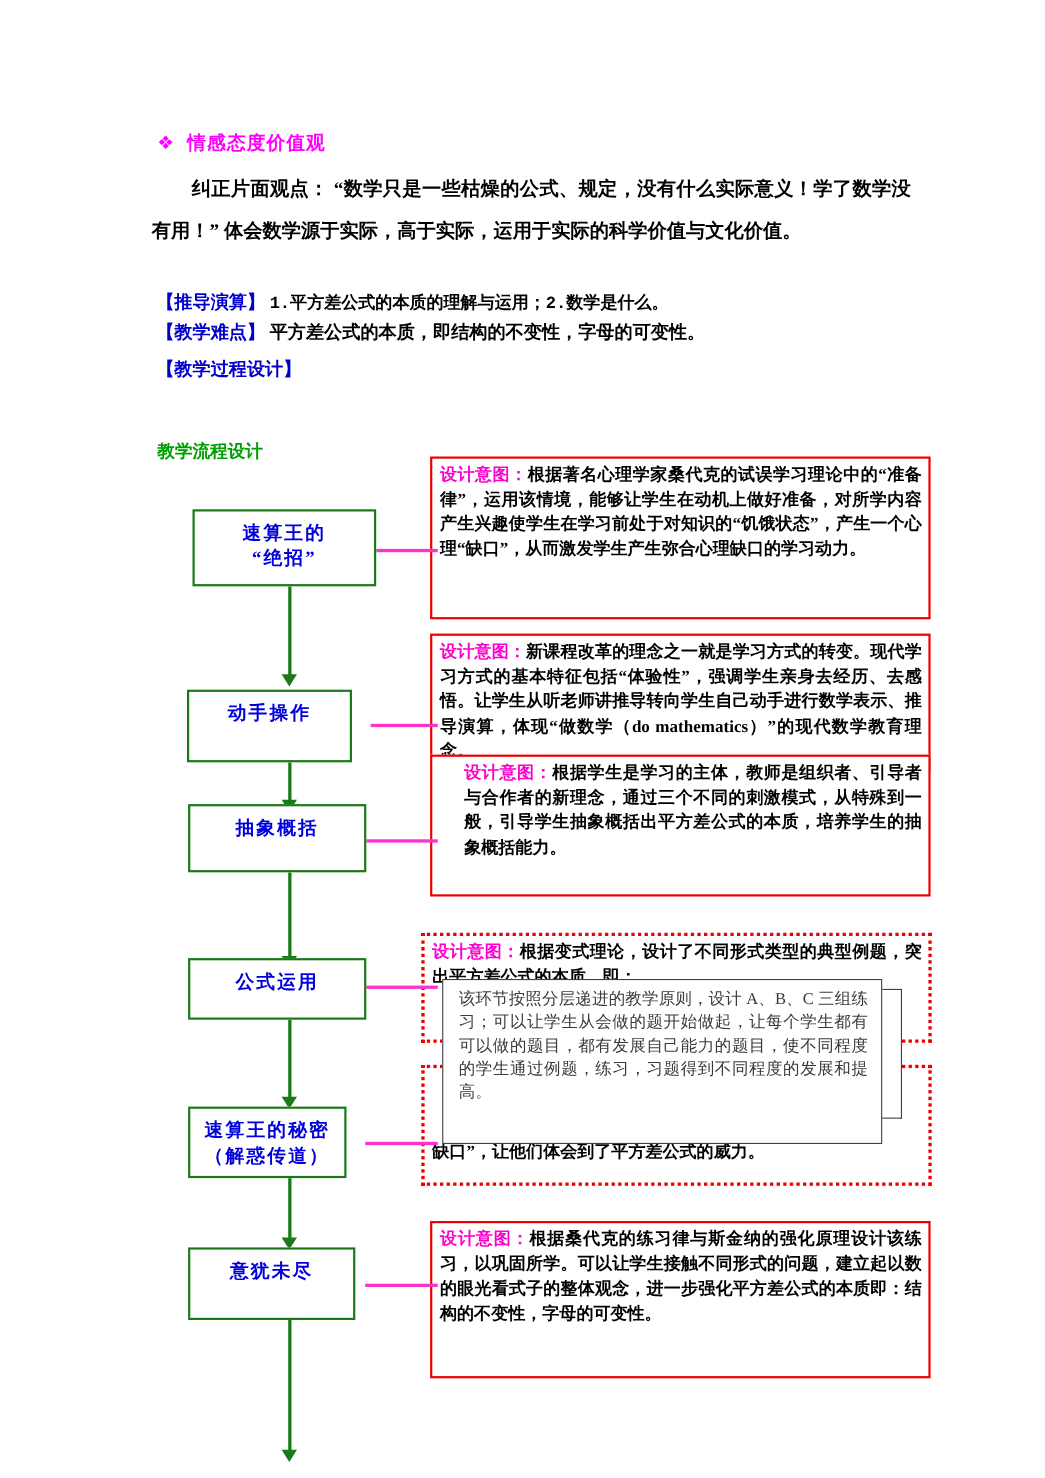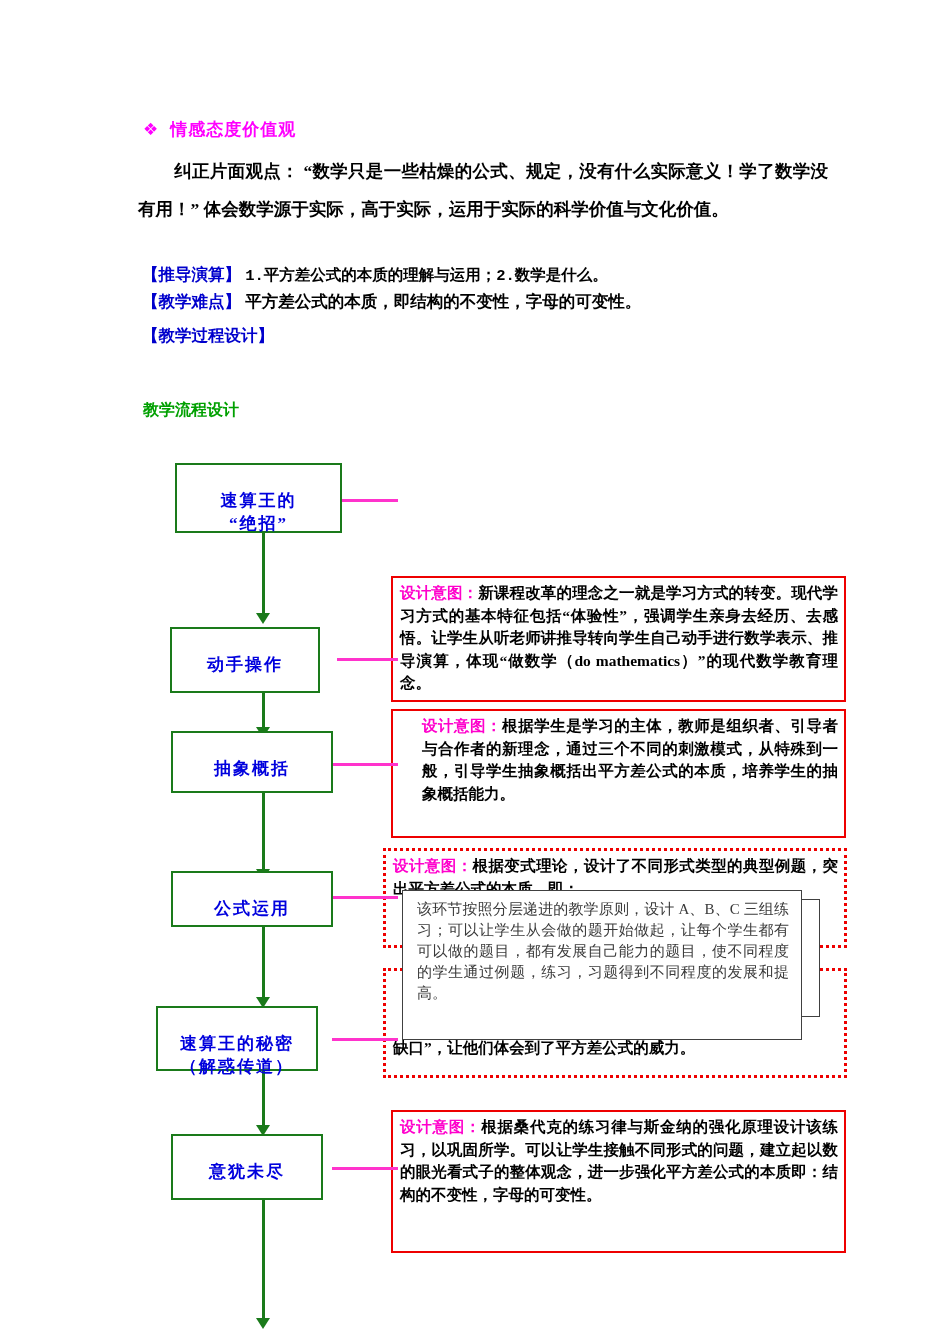--- a/index.html
+++ b/index.html
@@ -107,21 +107,21 @@
     text-align: center;
     z-index: 5;
   }
   .green-box .gb-text {
     display: block;
     color: #0000dd;
     font-weight: bold;
     font-size: 17px;
     font-family: "Liberation Serif", "DejaVu Serif", serif;
     letter-spacing: 2px;
-    padding-top: 24px;
+    padding-top: 8px;
     line-height: 23px;
     white-space: pre-line;
   }
 
   .arrow-line {
     position: absolute;
     width: 3px;
     background: #1a7a1a;
     z-index: 2;
   }
@@ -257,35 +257,38 @@
   </div>
 
   <div class="green-box" style="left:171px; top:731px; width:162px; height:62px;">
     <span class="gb-text">抽象概括</span>
   </div>
 
   <div class="green-box" style="left:171px; top:871px; width:162px; height:56px;">
     <span class="gb-text">公式运用</span>
   </div>
 
-  <div class="green-box" style="left:156px; top:1006px; width:162px; height:65px;">
+  <div class="green-box" style="left:171px; top:1006px; width:144px; height:65px;">
     <span class="gb-text">速算王的秘密
 （解惑传道）</span>
   </div>
 
   <div class="green-box" style="left:171px; top:1134px; width:152px; height:66px;">
     <span class="gb-text">意犹未尽</span>
   </div>
 
+  <div class="red-box" style="left:391px; top:415px; width:455px; height:148px;">
+    <div class="rb-text"><span class="rb-label">设计意图：</span><span>根据著名心理学家桑代克的试误学习理论中的“准备律”，运用该情境，能够让学生在动机上做好准备，对所学内容产生兴趣使学生在学习前处于对知识的“饥饿状态”，产生一个心理“缺口”，从而激发学生产生弥合心理缺口的学习动力。</span></div>
+  </div>
 
   <div class="red-box" style="left:391px; top:576px; width:455px; height:126px;">
     <div class="rb-text"><span class="rb-label">设计意图：</span><span>新课程改革的理念之一就是学习方式的转变。现代学习方式的基本特征包括“体验性”，强调学生亲身去经历、去感悟。让学生从听老师讲推导转向学生自己动手进行数学表示、推导演算，体现“做数学（do mathematics）”的现代数学教育理念。</span></div>
   </div>
 
-  <div class="red-box" style="left:391px; top:709px; width:455px; height:129px;padding-left:29px;">
+  <div class="red-box" style="left:391px; top:686px; width:455px; height:129px;padding-left:29px;">
     <div class="rb-text"><span class="rb-label">设计意图：</span><span>根据学生是学习的主体，教师是组织者、引导者与合作者的新理念，通过三个不同的刺激模式，从特殊到一般，引导学生抽象概括出平方差公式的本质，培养学生的抽象概括能力。</span></div>
   </div>
 
   <div class="red-box dotted" style="left:383px; top:848px; width:464px; height:100px;">
     <div class="rb-text"><span class="rb-label">设计意图：</span><span>根据变式理论，设计了不同形式类型的典型例题，突出平方差公式的本质，即：</span></div>
   </div>
 
   <div class="red-box dotted" style="left:383px; top:968px; width:464px; height:110px;">
     <div class="rb-text" style="padding-top:62px;"><span>缺口”，让他们体会到了平方差公式的威力。</span></div>
   </div>

